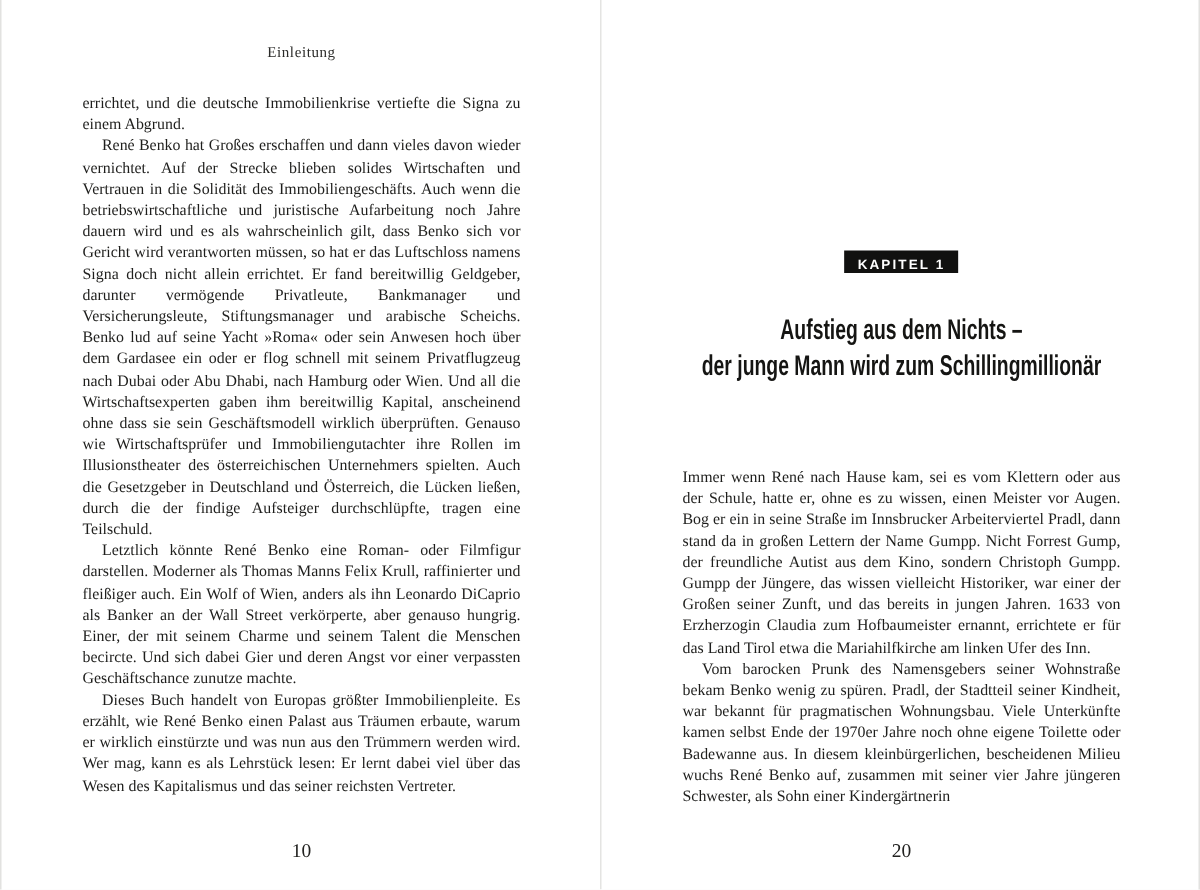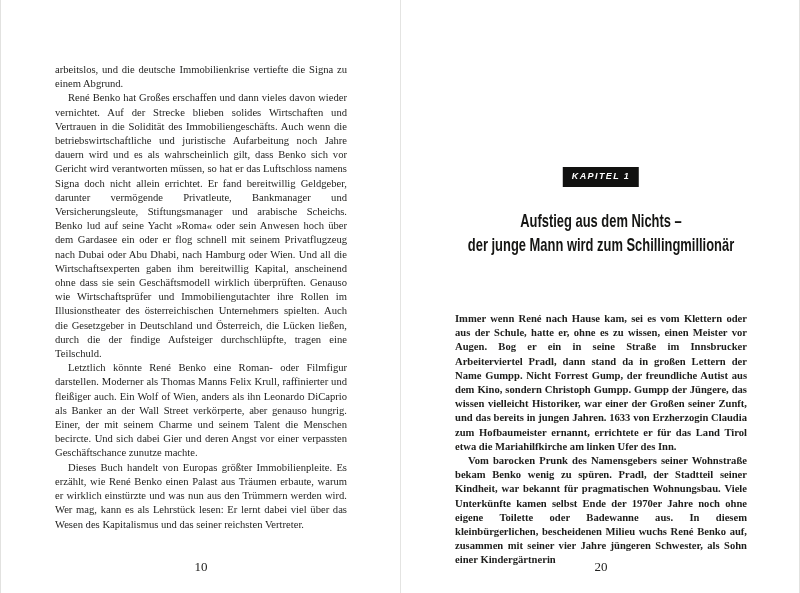--- a/index.html
+++ b/index.html
@@ -37,59 +37,59 @@
   .textcol {
     position: absolute; left: 54px; width: 292px;
     font-size: 10.6px; line-height: 14.2px;
     text-align: justify;
     hyphens: auto; -webkit-hyphens: auto;
     color: #1e1e1c;
   }
   .textcol p { margin: 0; }
   .textcol p.indent { text-indent: 13px; }
   .left-body  { top: 63px; }
-  .right-body { top: 312px; font-weight: bold; }
+  .right-body { top: 312px; }
   .folio {
     position: absolute; bottom: 18px; left: 54px; width: 292px;
     text-align: center;
     font-size: 13px; color: #222220;
   }
   .chapter-badge {
     position: absolute; top: 167px; left: 50%;
     transform: translateX(-50%);
     background: #111110; color: #ffffff;
     font-family: "Liberation Sans", sans-serif;
     font-size: 9px; font-weight: bold;
     letter-spacing: 1.4px;
-    padding: 4px 9px 6px 9px;
+    padding: 4px 9px 1px 9px;
     white-space: nowrap;
-    font-style: italic;
   }
   .chapter-title {
     position: absolute; top: 209px; left: 0; width: 400px;
     margin: 0;
     text-align: center;
     font-family: "Liberation Sans", sans-serif;
     font-weight: bold;
     font-size: 19px; line-height: 24px;
     color: #151513;
     transform: scaleX(0.68);
     transform-origin: 50% 0;
   }
   .chapter-title .line { white-space: nowrap; }
 </style>
 </head>
 <body>
 
 <div class="spread">
 
   <div class="page page-left" lang="de">
+    <div class="running-head">Einleitung</div>
 
     <div class="textcol left-body">
-      <p>arbeitslos, und die deutsche Immobilienkrise vertiefte die Signa zu einem Abgrund.</p>
+      <p>errichtet, und die deutsche Immobilienkrise vertiefte die Signa zu einem Abgrund.</p>
       <p class="indent">René Benko hat Großes erschaffen und dann vieles davon wieder vernichtet. Auf der Strecke blieben solides Wirtschaften und Vertrauen in die Solidität des Immobiliengeschäfts. Auch wenn die betriebswirtschaftliche und juristische Aufarbeitung noch Jahre dauern wird und es als wahrscheinlich gilt, dass Benko sich vor Gericht wird verantworten müssen, so hat er das Luftschloss namens Signa doch nicht allein errichtet. Er fand bereitwillig Geldgeber, darunter vermögende Privatleute, Bankmanager und Versicherungsleute, Stiftungsmanager und arabische Scheichs. Benko lud auf seine Yacht »Roma« oder sein Anwesen hoch über dem Gardasee ein oder er flog schnell mit seinem Privatflugzeug nach Dubai oder Abu Dhabi, nach Hamburg oder Wien. Und all die Wirtschaftsexperten gaben ihm bereitwillig Kapital, anscheinend ohne dass sie sein Geschäftsmodell wirklich überprüften. Genauso wie Wirtschaftsprüfer und Immobiliengutachter ihre Rollen im Illusionstheater des österreichischen Unternehmers spielten. Auch die Gesetzgeber in Deutschland und Österreich, die Lücken ließen, durch die der findige Aufsteiger durchschlüpfte, tragen eine Teilschuld.</p>
       <p class="indent">Letztlich könnte René Benko eine Roman- oder Filmfigur darstellen. Moderner als Thomas Manns Felix Krull, raffinierter und fleißiger auch. Ein Wolf of Wien, anders als ihn Leonardo DiCaprio als Banker an der Wall Street verkörperte, aber genauso hungrig. Einer, der mit seinem Charme und seinem Talent die Menschen becircte. Und sich dabei Gier und deren Angst vor einer verpassten Geschäftschance zunutze machte.</p>
       <p class="indent">Dieses Buch handelt von Europas größter Immobilienpleite. Es erzählt, wie René Benko einen Palast aus Träumen erbaute, warum er wirklich einstürzte und was nun aus den Trümmern werden wird. Wer mag, kann es als Lehrstück lesen: Er lernt dabei viel über das Wesen des Kapitalismus und das seiner reichsten Vertreter.</p>
     </div>
 
     <div class="folio">10</div>
   </div>
 
   <div class="gutter"></div>
 

